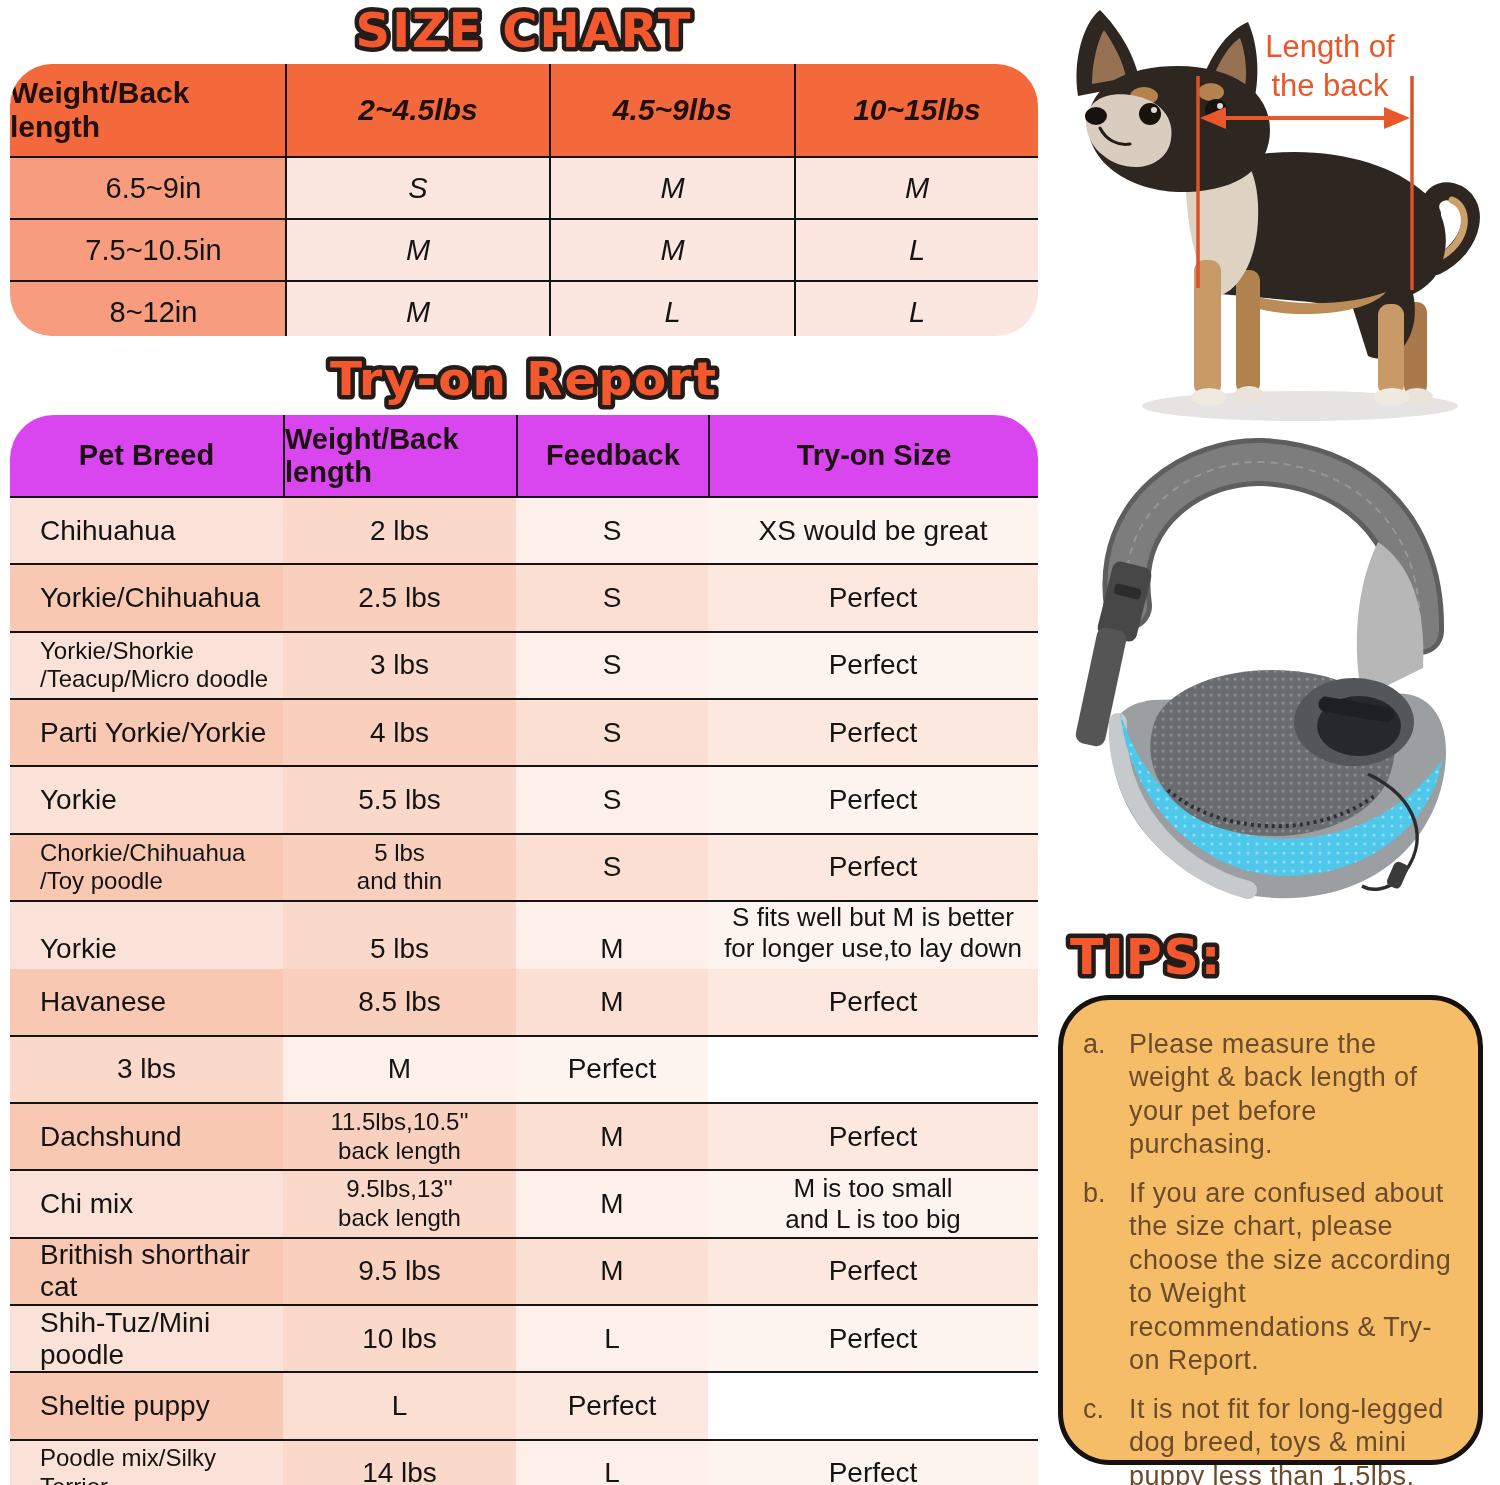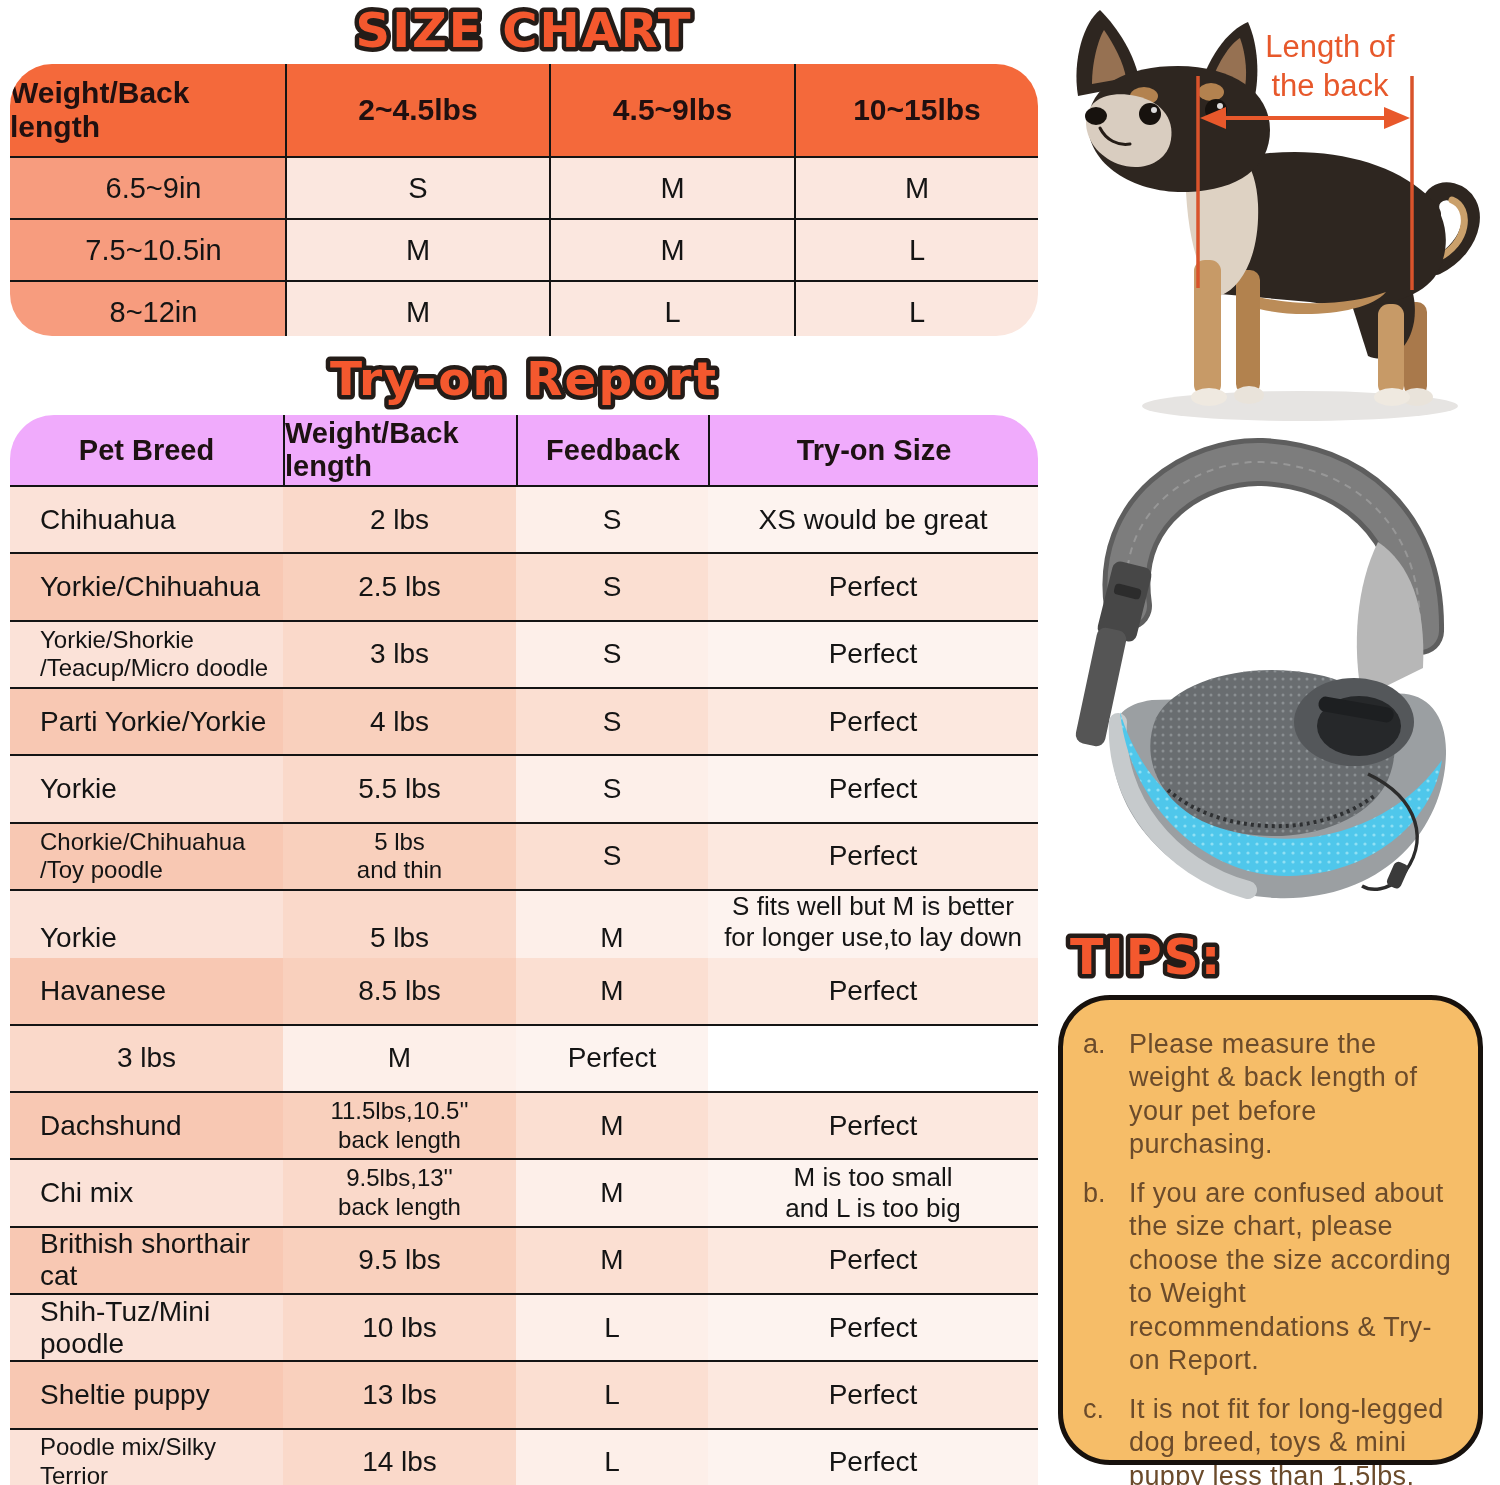--- a/index.html
+++ b/index.html
@@ -16,33 +16,33 @@
     fill:#f4582e;
     stroke:#241c18;
     stroke-width:9px;
     paint-order:stroke;
     stroke-linejoin:round;
   }
 
   
   .table1{left:10px;top:64px;width:1028px;height:272px;border-radius:42px;overflow:hidden;}
   .t1-row{display:grid;grid-template-columns:275px 264px 245px 244px;}
-  .t1-row > div + div{border-left:2px solid #141414;}
+  .t1-row > div + div{border-left:2px solid #141414;font-style:italic;}
   .t1-header{height:92px;}
   .t1-header .hcell{background:#f4693b;display:flex;align-items:center;justify-content:center;
       font-size:30px;font-weight:700;color:#201010;}
   .t1-body .t1-row{height:60px;border-top:2px solid #141414;}
   .cell{display:flex;align-items:center;justify-content:center;font-size:29px;white-space:pre-line;text-align:center;}
   .label-cell{background:#f79c7e;padding-left:12px;}
   .size-cell{background:#fbe7df;}
 
   
   .table2{left:10px;top:415px;width:1028px;height:1070px;border-radius:44px 44px 0 0;overflow:hidden;}
   .t2-row{display:grid;grid-template-columns:273px 233px 192px 330px;}
-  .t2-header{height:70px;background:#f0abfc;}
+  .t2-header{height:81px;background:#d946ef;}
   .t2-header .hcell{display:flex;align-items:center;justify-content:center;
       font-size:29px;font-weight:700;color:#1d1212;}
   .t2-header .hcell + .hcell{border-left:2px solid #141414;}
   .t2-body .t2-row{height:65.33px;border-top:2px solid #141414;}
   .t2-body .cell{font-size:28px;}
   .breed{justify-content:flex-start;padding-left:30px;text-align:left;}
   .t2-body .t2-row:nth-child(odd) .breed{background:#fbe2d8;}
   .t2-body .t2-row:nth-child(even) .breed{background:#f8c8b3;}
   .t2-body .t2-row:nth-child(odd) .weight{background:#fad9ca;}
   .t2-body .t2-row:nth-child(even) .weight{background:#f9d0bd;}
@@ -211,21 +211,20 @@
 
   <div class="t2-row">
     <div class="cell breed">Shih-Tuz/Mini poodle</div>
     <div class="cell weight">10 lbs</div>
     <div class="cell tryon">L</div>
     <div class="cell feedback">Perfect</div>
   </div>
 
   <div class="t2-row">
     <div class="cell breed">Sheltie puppy</div>
-    <div class="cell weight">13 lbs</div>
     <div class="cell tryon">L</div>
     <div class="cell feedback">Perfect</div>
   </div>
 
   <div class="t2-row">
     <div class="cell breed multiline">Poodle mix/Silky
  Terrior</div>
     <div class="cell weight">14 lbs</div>
     <div class="cell tryon">L</div>
     <div class="cell feedback">Perfect</div>

